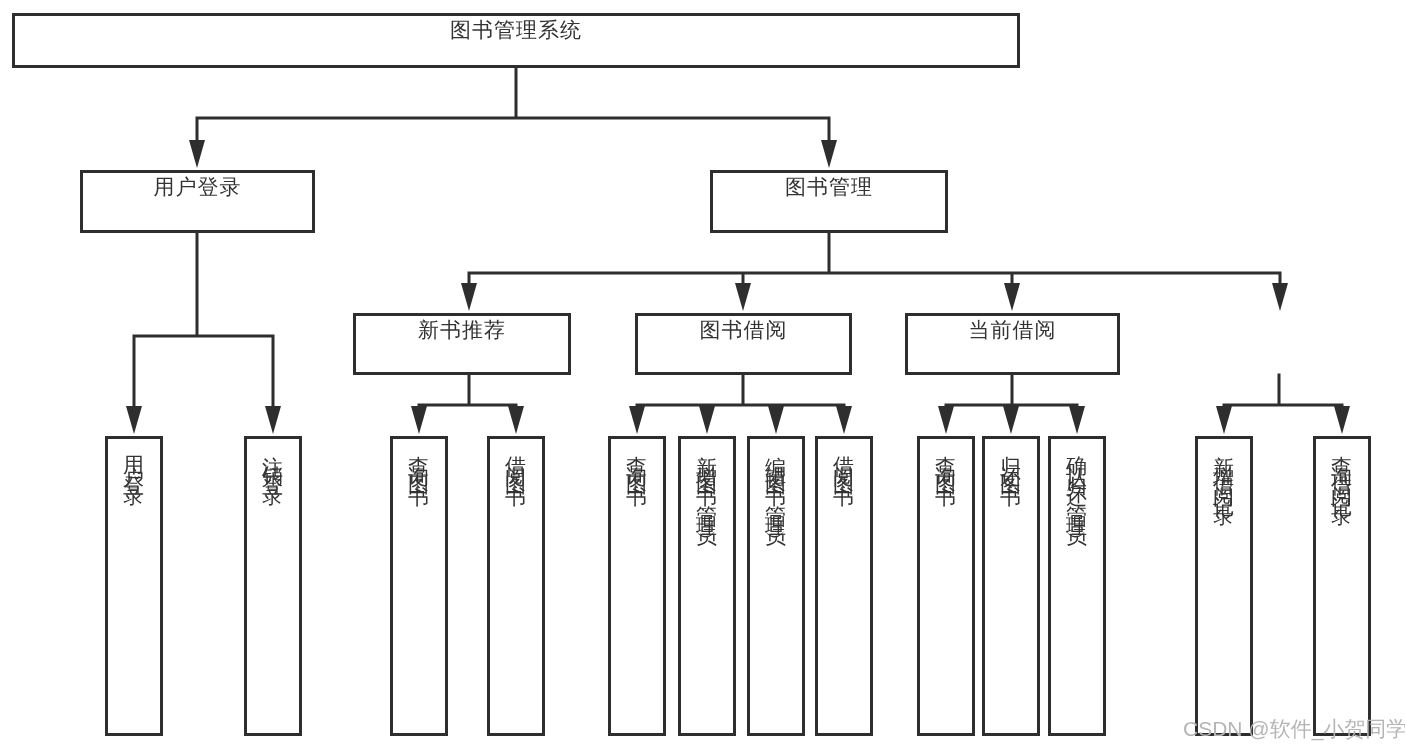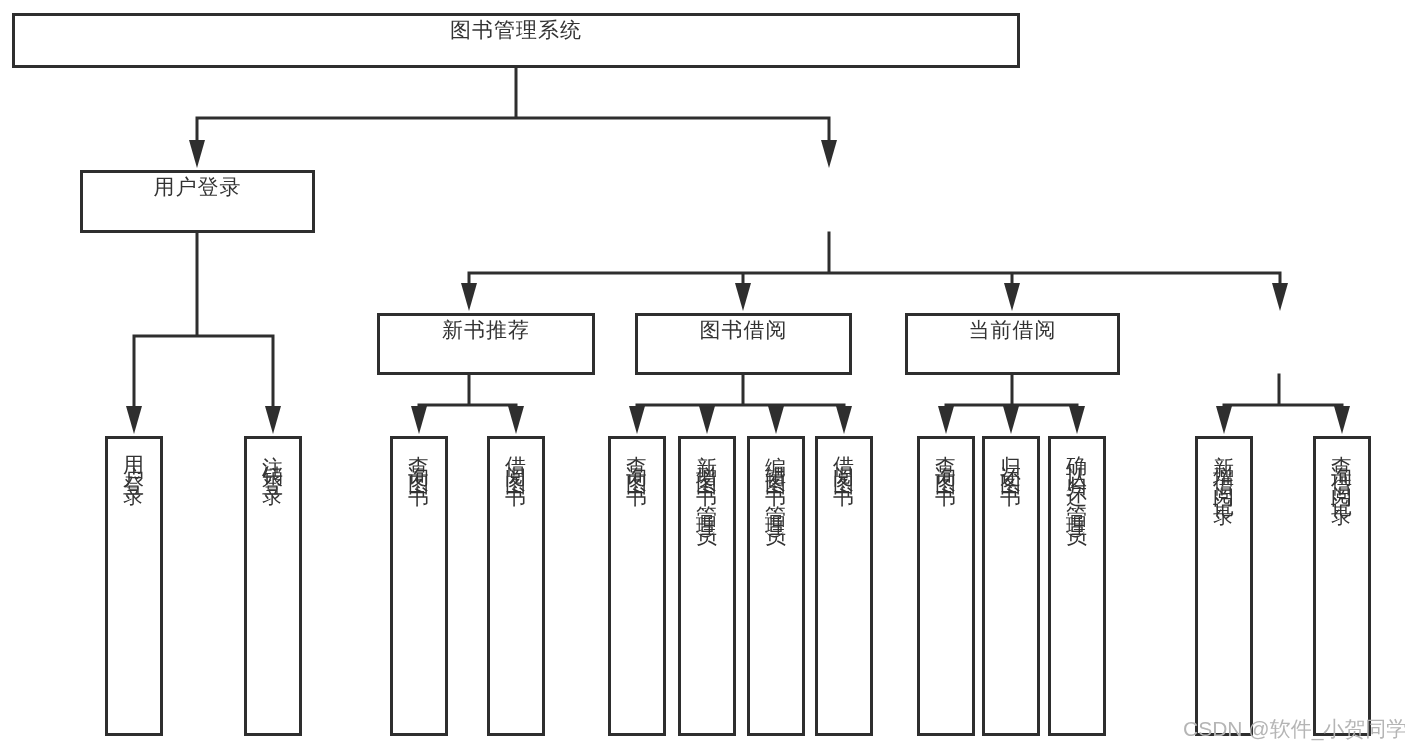--- a/index.html
+++ b/index.html
@@ -88,22 +88,25 @@
     </g>
   </svg>
 
   <div class="node h" style="left:12px;top:13px;width:1008px;height:55px">
     <span>图书管理系统</span>
   </div>
 
   <div class="node h" style="left:80px;top:170px;width:235px;height:63px">
     <span>用户登录</span>
   </div>
+  <div class="node h" style="left:710px;top:170px;width:238px;height:63px">
+    <span>图书管理</span>
+  </div>
 
-  <div class="node h" style="left:377px;top:313px;width:218px;height:62px">
+  <div class="node h" style="left:353px;top:313px;width:218px;height:62px">
     <span>新书推荐</span>
   </div>
   <div class="node h" style="left:635px;top:313px;width:217px;height:62px">
     <span>图书借阅</span>
   </div>
   <div class="node h" style="left:905px;top:313px;width:215px;height:62px">
     <span>当前借阅</span>
   </div>
 
   <div class="node v" style="left:105px;top:436px;width:58px;height:300px">

